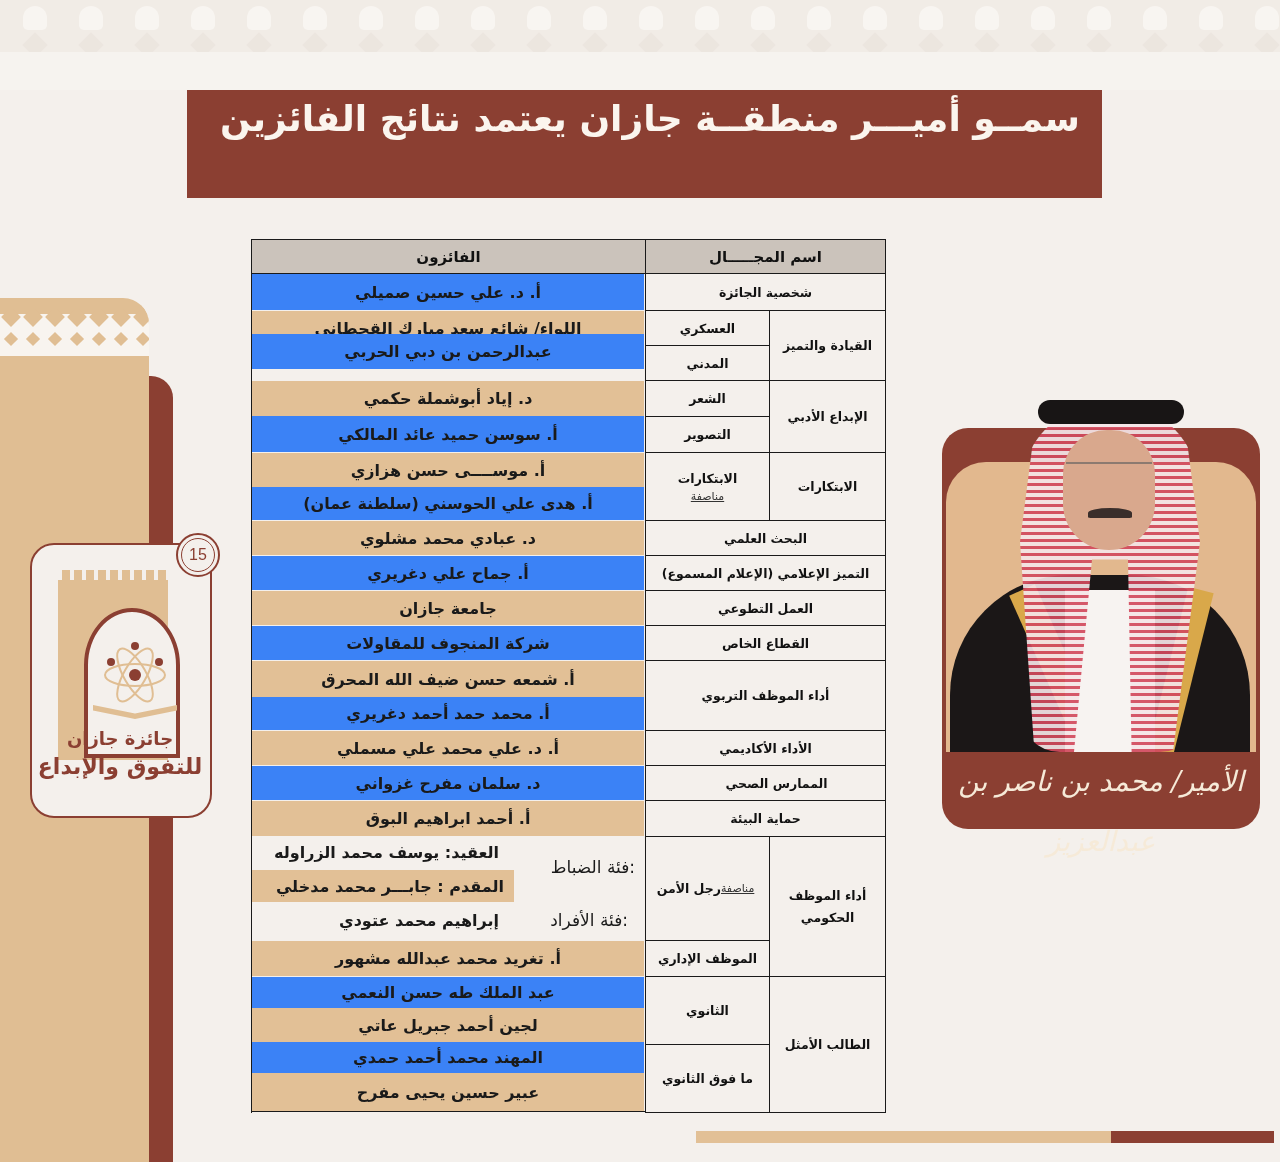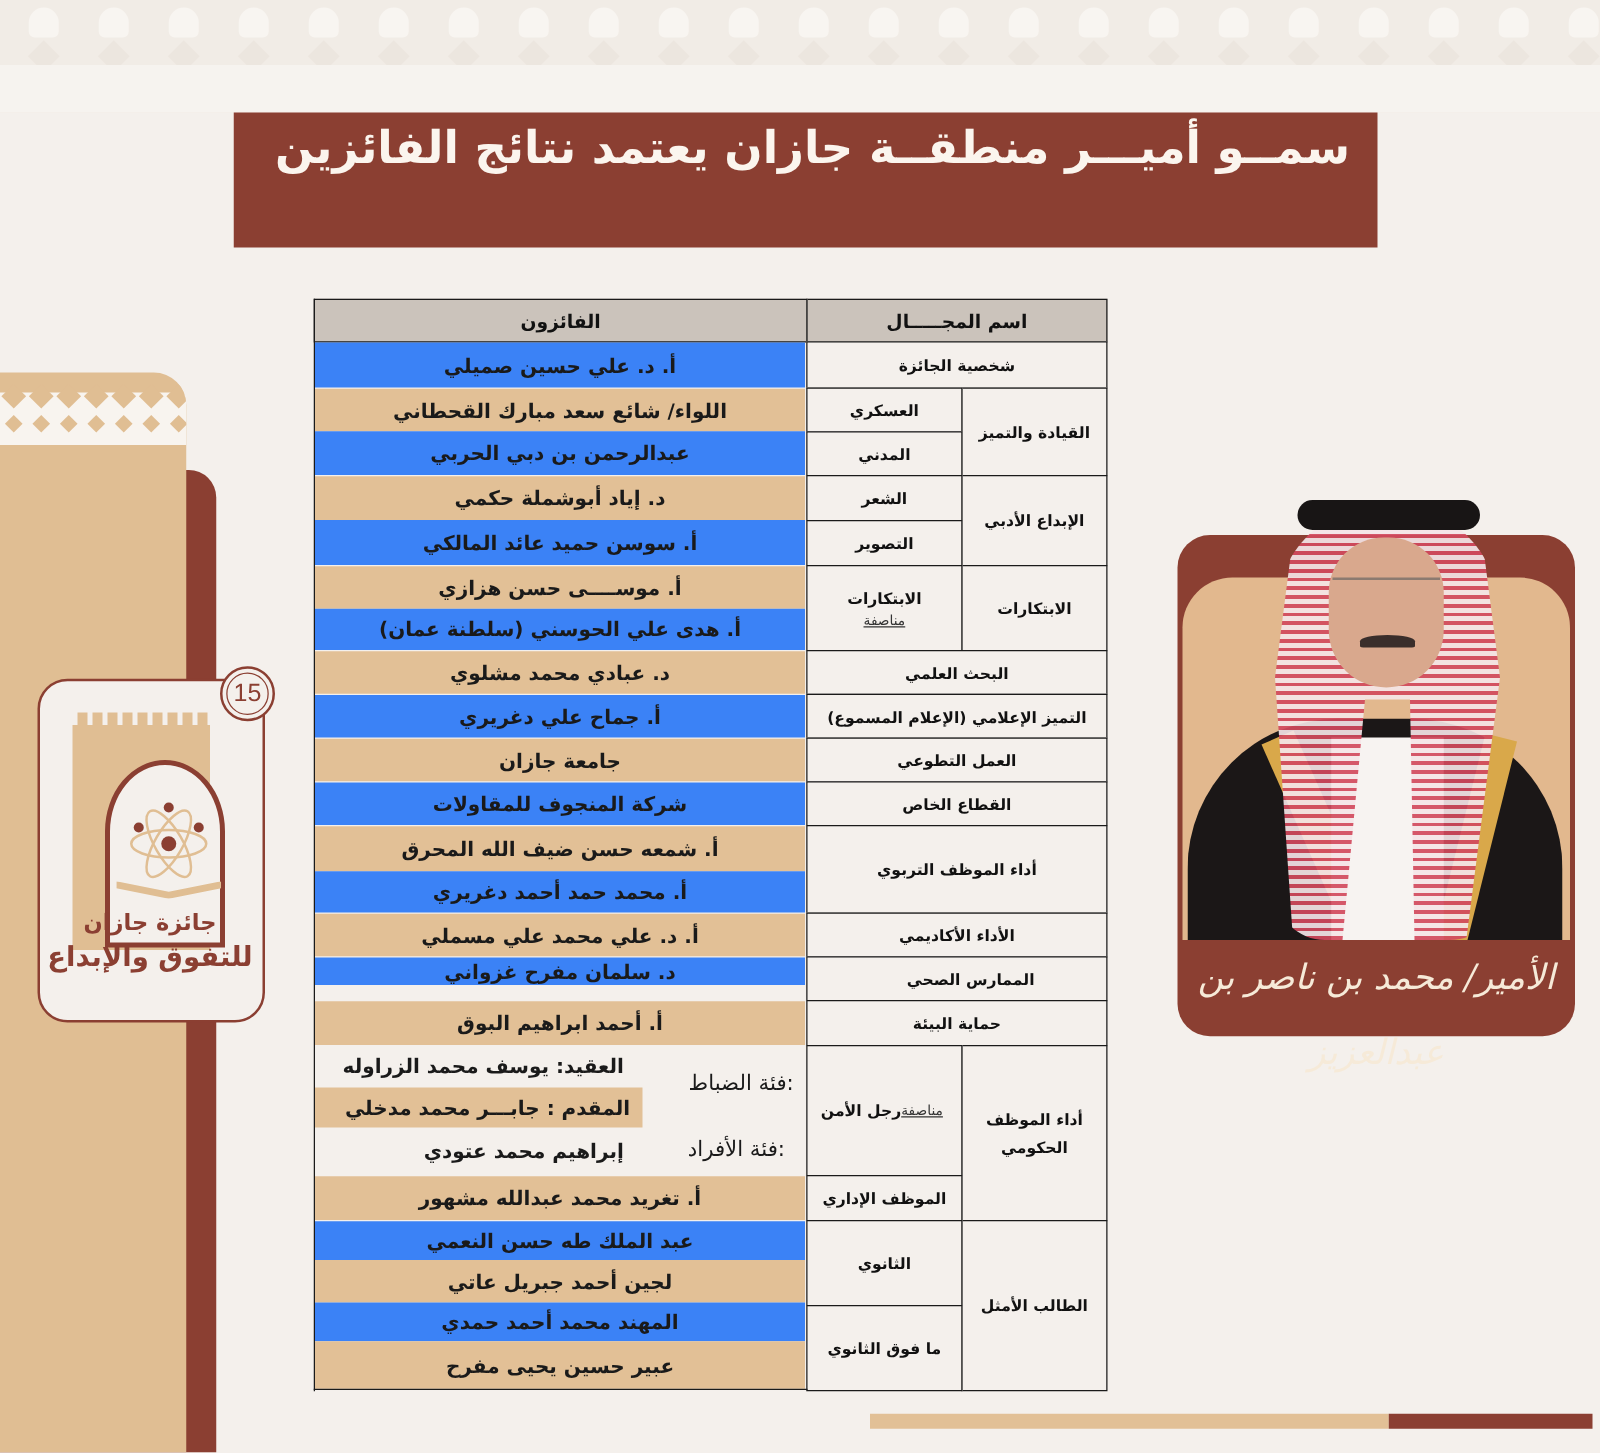--- a/index.html
+++ b/index.html
@@ -68,21 +68,21 @@
   }
   .logo-badge {
     position:absolute; left:176px; top:533px; width:44px; height:44px;
     border-radius:50%; border:2px solid #8b3f32; background:#f4f0ec;
     box-sizing:border-box;
     display:flex; align-items:center; justify-content:center;
   }
   .logo-badge::before {
     content:""; position:absolute; inset:3px; border-radius:50%; border:1.5px solid #8b3f32;
   }
-  .logo-badge span { font-size:20px; color:#8b3f32; font-family:"Liberation Sans", sans-serif; }
+  .logo-badge span { font-size:16px; color:#8b3f32; font-family:"Liberation Sans", sans-serif; }
   .logo-tower {
     position:absolute; left:58px; top:580px; width:110px; height:180px;
     background:#e0be93;
   }
   .logo-tower .battl {
     position:absolute; top:-10px; width:8px; height:10px; background:#e0be93;
   }
   .logo-arch {
     position:absolute; left:84px; top:608px; width:96px; height:150px;
     background:#f4f0ec; border:4px solid #8b3f32; box-sizing:border-box;
@@ -364,21 +364,21 @@
   <div class="cell field" style="left:769px;top:310px;width:117px;height:71px;">
       <span>القيادة والتميز</span>
     </div>
   <div class="cell field" style="left:645px;top:310px;width:125px;height:36px;">
       <span>العسكري</span>
     </div>
   <div class="cell field" style="left:645px;top:345px;width:125px;height:36px;">
       <span>المدني</span>
     </div>
   <div class="cell name tan" style="left:252px;top:311px;width:392px;height:34px;">اللواء/ شائع سعد مبارك القحطاني</div>
-  <div class="cell name light" style="left:252px;top:345px;width:392px;height:35px;">عبدالرحمن بن دبي الحربي</div>
+  <div class="cell name light" style="left:252px;top:334px;width:392px;height:35px;">عبدالرحمن بن دبي الحربي</div>
 
   <div class="cell field" style="left:769px;top:380px;width:117px;height:73px;">
       <span>الإبداع الأدبي</span>
     </div>
   <div class="cell field" style="left:645px;top:380px;width:125px;height:37px;">
       <span>الشعر</span>
     </div>
   <div class="cell field" style="left:645px;top:416px;width:125px;height:37px;">
       <span>التصوير</span>
     </div>
@@ -422,21 +422,21 @@
   <div class="cell name light" style="left:252px;top:697px;width:392px;height:33px;">أ. محمد حمد أحمد دغريري</div>
 
   <div class="cell field" style="left:645px;top:730px;width:241px;height:36px;">
       <span>الأداء الأكاديمي</span>
     </div>
   <div class="cell name tan" style="left:252px;top:731px;width:392px;height:34px;">أ. د. علي محمد علي مسملي</div>
 
   <div class="cell field" style="left:645px;top:765px;width:241px;height:36px;padding-left:22px;">
       <span>الممارس الصحي</span>
     </div>
-  <div class="cell name light" style="left:252px;top:766px;width:392px;height:22px;">د. سلمان مفرح غزواني</div>
+  <div class="cell name light" style="left:252px;top:766px;width:392px;height:34px;">د. سلمان مفرح غزواني</div>
 
   <div class="cell field" style="left:645px;top:800px;width:241px;height:37px;">
       <span>حماية البيئة</span>
     </div>
   <div class="cell name tan" style="left:252px;top:801px;width:392px;height:35px;">أ. أحمد ابراهيم البوق</div>
 
   <div class="cell field" style="left:769px;top:836px;width:117px;height:141px;">
       <span style="max-width:90px;line-height:22px;">أداء الموظف الحكومي</span>
     </div>
   <div class="cell field" style="left:645px;top:836px;width:125px;height:105px;flex-direction:row;">

